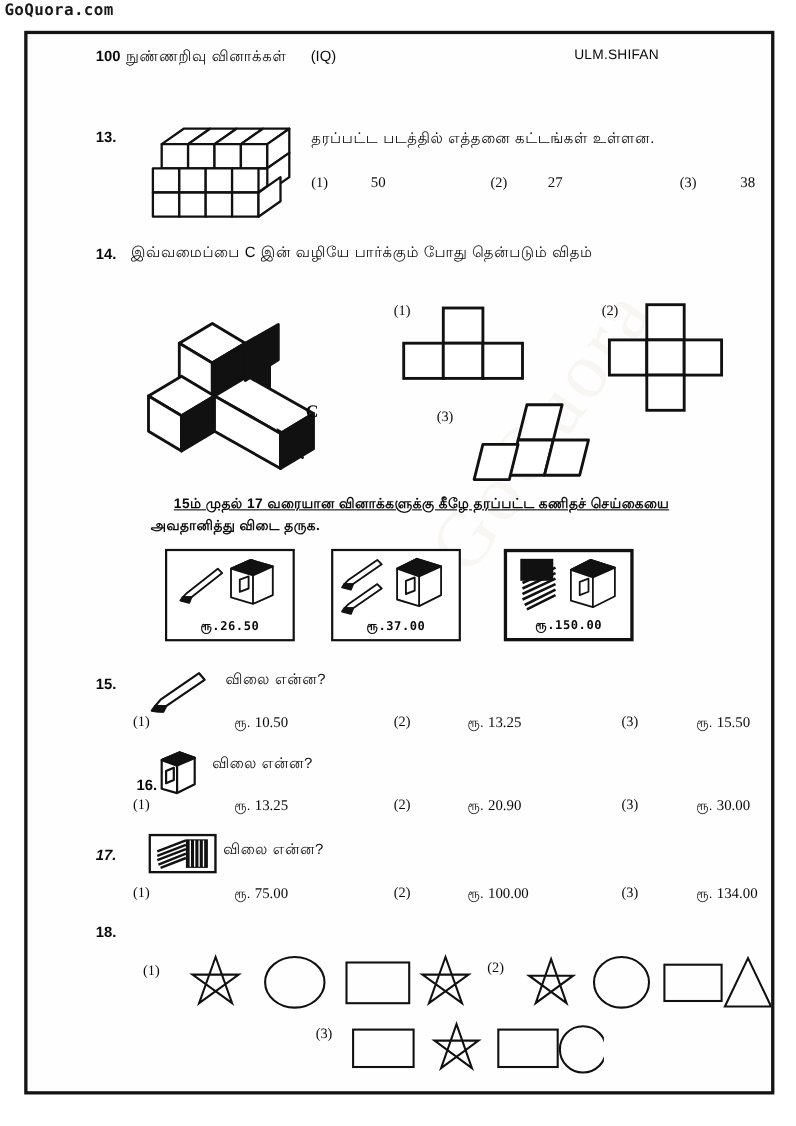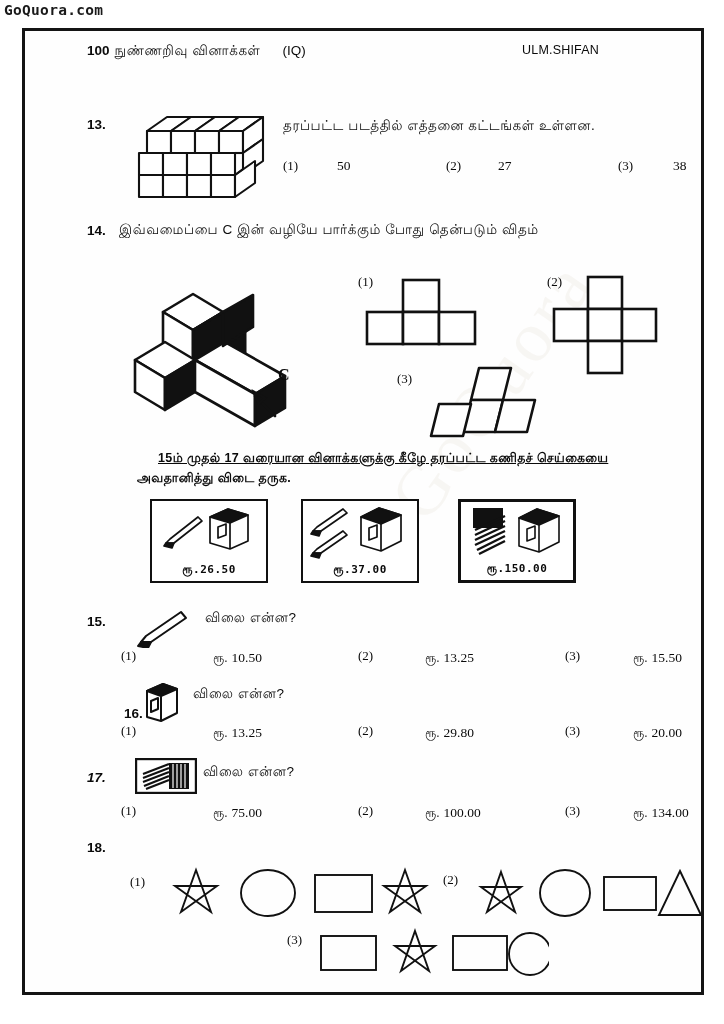--- a/index.html
+++ b/index.html
@@ -466,25 +466,25 @@
         </svg>
       </div>
       <div class="ask tamil">விலை என்ன?</div>
 
       <div class="o1 optlabel">(1)</div>
       <div class="o1v">
         <span class="currency">ரூ.</span><span class="amt">13.25</span>
       </div>
       <div class="o2 optlabel">(2)</div>
       <div class="o2v">
-        <span class="currency">ரூ.</span><span class="amt">29.80</span>
+        <span class="currency">ரூ.</span><span class="amt">20.90</span>
       </div>
       <div class="o3 optlabel">(3)</div>
       <div class="o3v">
-        <span class="currency">ரூ.</span><span class="amt">20.00</span>
+        <span class="currency">ரூ.</span><span class="amt">30.00</span>
       </div>
     </div>
 
     <div id="q17" class="qprice">
       <div class="qnum">17.</div>
       <div class="icon">
         <svg width="62" height="36" viewBox="0 0 62 36">
           <rect x="1" y="1" width="60" height="34" fill="#fff" stroke="#111" stroke-width="2.4"></rect>
           <g stroke="#111" stroke-width="2.2" fill="none">
             <path d="M8 16 L34 6"></path>

